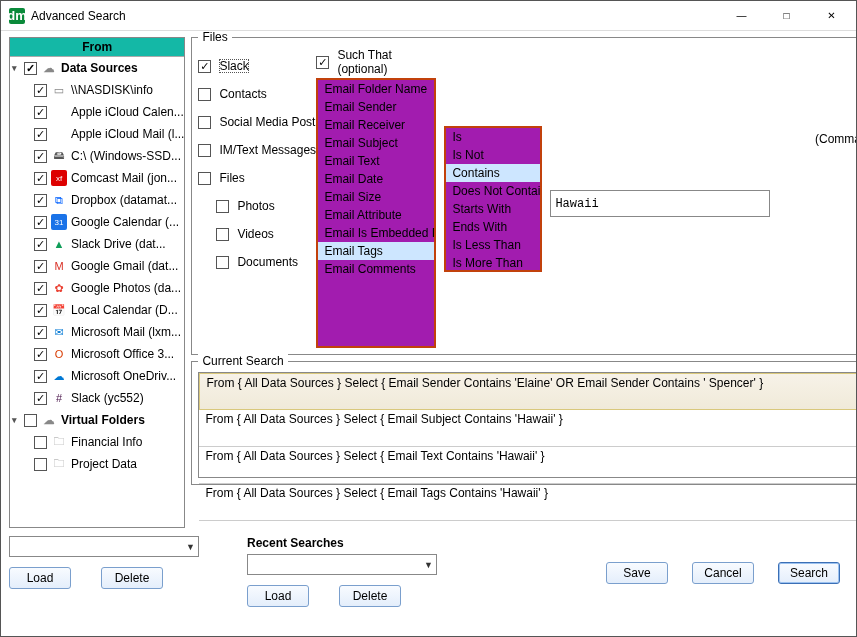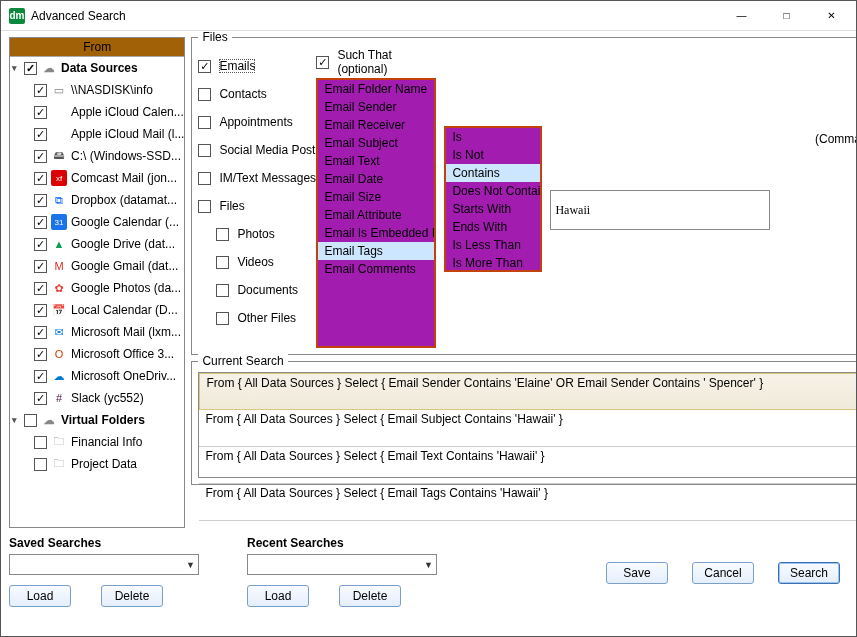--- a/index.html
+++ b/index.html
@@ -23,21 +23,21 @@
     display: flex;
     align-items: center;
     padding: 0 2px 0 8px;
     border-bottom: 1px solid #ddd;
   }
   .titlebar .appicon {
     width: 16px; height: 16px;
     background: #0a8a3a;
     border-radius: 2px;
     color: #fff;
-    font-size: 10px;
+    font-size: 13px;
     display: flex; align-items: center; justify-content: center;
     font-weight: bold;
     margin-right: 6px;
   }
   .titlebar .title { flex: 1; }
   .winbtn {
     width: 45px; height: 28px;
     display: flex; align-items: center; justify-content: center;
     font-family: "Segoe UI Symbol", sans-serif;
     font-size: 10px;
@@ -56,24 +56,24 @@
   }
   .from-panel {
     width: 188px;
     border: 1px solid #888;
     display: flex;
     flex-direction: column;
     margin-right: 6px;
   }
   .from-header {
     text-align: center;
-    font-weight: normal;
+    font-weight: bold;
     border-bottom: 1px solid #aaa;
     padding: 2px 0;
-    background: #a16207;
+    background: #14b8a6;
   }
   .tree-wrap {
     flex: 1;
     overflow-y: auto;
     overflow-x: hidden;
     position: relative;
   }
   .tree-wrap::-webkit-scrollbar { width: 16px; }
   .tree-wrap::-webkit-scrollbar-track { background: #f0f0f0; }
   .tree-wrap::-webkit-scrollbar-thumb { background: #c0c0c0; }
@@ -184,24 +184,24 @@
   .find-col3 { width: 100px; }
   .find-col3 .listbox { height: 146px; width: 98px; margin-top: 0; }
   .find-col4 {
     flex: 1;
     padding-left: 6px;
     display: flex;
     flex-direction: row;
   }
   .val-input {
     width: 220px;
-    height: 40px;
+    height: 27px;
     border: 1px solid #888;
     padding: 2px 4px;
-    font-family: Liberation Serif, serif;
+    font-family: Liberation Mono, monospace;
     font-size: 12px;
   }
   .note {
     margin-top: 6px;
     text-align: center;
     width: 220px;
   }
   .and-or {
     position: absolute;
     right: 8px;
@@ -357,21 +357,21 @@
             <div class="tree-node">
               <span class="indent1"></span>
               <span class="cb checked"></span>
               <span class="icon" style="color:#555;background:#1a73e8;color:#fff;font-size:8px;border-radius:2px;">31</span>
               <span class="tree-label">Google Calendar (...</span>
             </div>
             <div class="tree-node">
               <span class="indent1"></span>
               <span class="cb checked"></span>
               <span class="icon" style="color:#0f9d58;">▲</span>
-              <span class="tree-label">Google Drive (dat...</span>
+              <span class="tree-label">Slack Drive (dat...</span>
             </div>
             <div class="tree-node">
               <span class="indent1"></span>
               <span class="cb checked"></span>
               <span class="icon" style="color:#d93025;">M</span>
               <span class="tree-label">Google Gmail (dat...</span>
             </div>
             <div class="tree-node">
               <span class="indent1"></span>
               <span class="cb checked"></span>
@@ -430,29 +430,25 @@
       </div>
 
       <div class="right-side">
 
         <div class="group-box find-box" style="position:relative;">
           <span class="legend">Files</span>
 
           <div class="find-col1" id="types-col">
               <div class="item">
                 <span class="cb checked"></span>
-                <span class="lbl dotted">Emails</span>
+                <span class="lbl dotted">Slack</span>
               </div>
               <div class="item">
                 <span class="cb "></span>
                 <span class="lbl ">Contacts</span>
-              </div>
-              <div class="item">
-                <span class="cb "></span>
-                <span class="lbl ">Appointments</span>
               </div>
               <div class="item">
                 <span class="cb "></span>
                 <span class="lbl ">Social Media Posts</span>
               </div>
               <div class="item">
                 <span class="cb "></span>
                 <span class="lbl ">IM/Text Messages</span>
               </div>
               <div class="item">
@@ -465,24 +461,20 @@
                   <span class="lbl">Photos</span>
                 </div>
                 <div class="item">
                   <span class="cb "></span>
                   <span class="lbl">Videos</span>
                 </div>
                 <div class="item">
                   <span class="cb "></span>
                   <span class="lbl">Documents</span>
                 </div>
-                <div class="item">
-                  <span class="cb "></span>
-                  <span class="lbl">Other Files</span>
-                </div>
               </div>
             </div>
 
           <div class="find-col2">
             <div class="such-that-header">
               <span class="cb checked"></span>
               <span style="margin-left:4px;">Such That  (optional)</span>
             </div>
             <div class="listbox" id="fields-list">
                 <div class="opt">Email Folder Name</div>
@@ -542,21 +534,20 @@
             <div class="undo-wrap">
               <button class="btn">Undo</button>
             </div>
           </div>
         </div>
       </div>
     </div>
 
     <div class="bottom-area">
       <div class="saved-col">
-        <div class="hdr">Saved Searches</div>
         <div class="combo">
             <span class="arrow">▼</span>
           </div>
         <div class="btn-row">
           <button class="btn">Load</button>
           <button class="btn">Delete</button>
         </div>
       </div>
       <div class="recent-col">
         <div class="hdr">Recent Searches</div>

